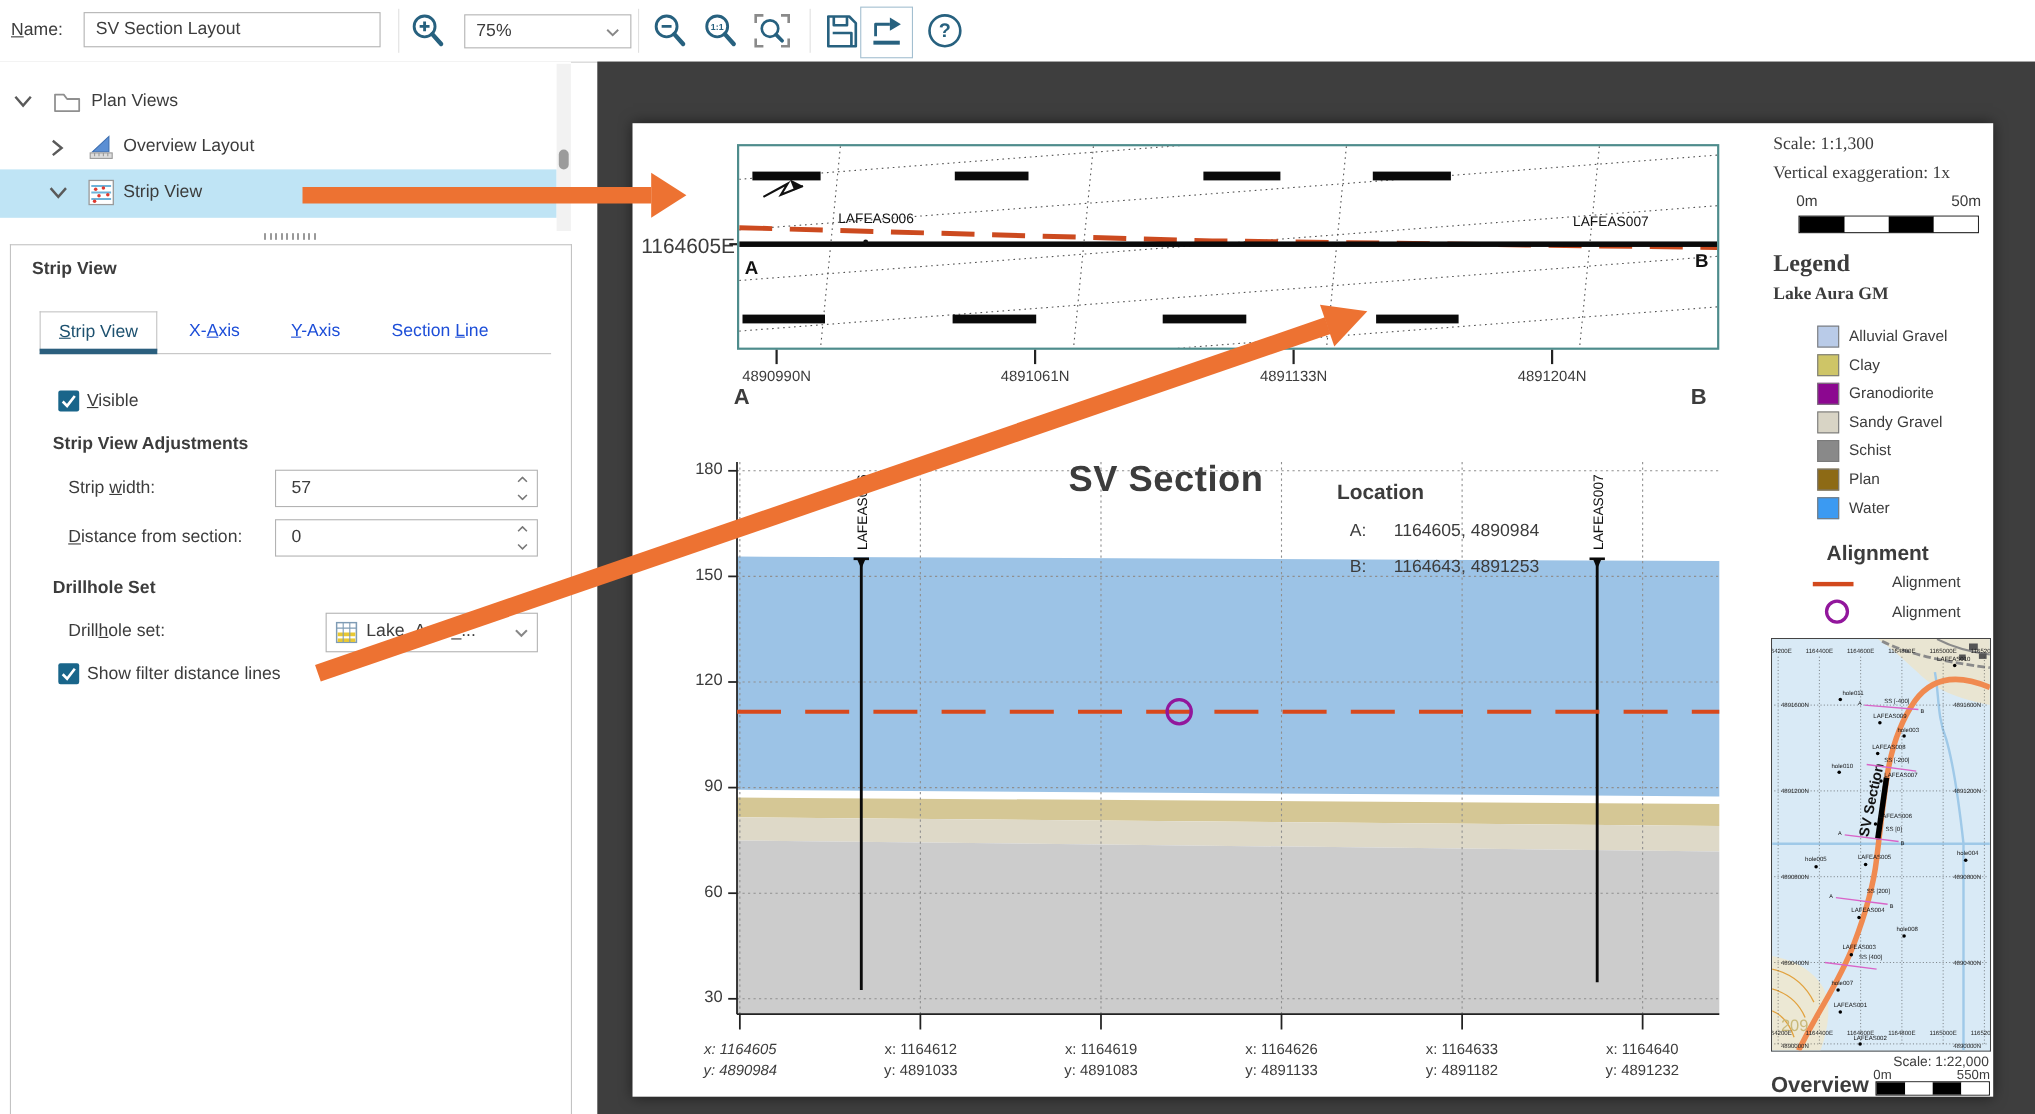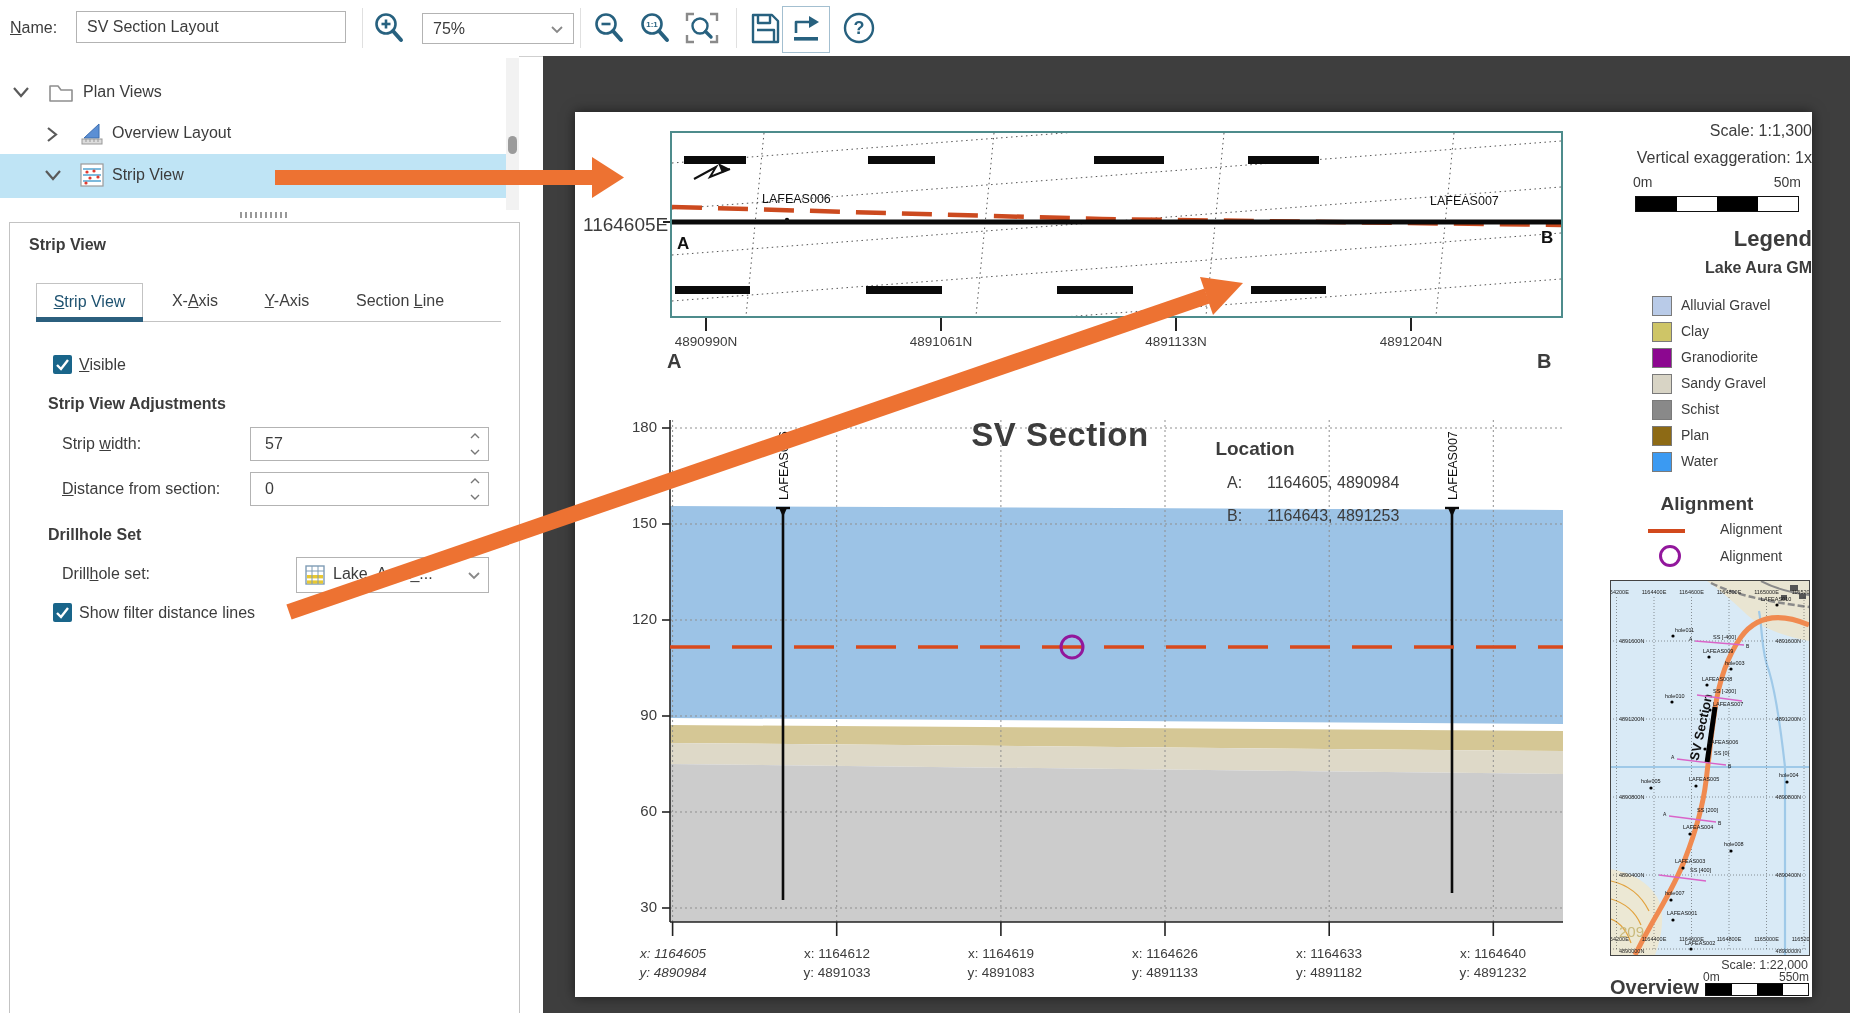--- a/index.html
+++ b/index.html
@@ -12,41 +12,41 @@
   .toolbar{left:0;top:0;width:1850px;height:56px;background:#fff;border-bottom:1px solid #cfcfcf;}
   .tb-label{top:0;height:56px;line-height:56px;font-size:16px;}
   .tb-input{display:flex;align-items:center;border:1px solid #b3b3b3;font-size:16px;padding:0 10px;background:#fff;}
   .tb-sep{top:8px;width:1px;height:40px;background:#e0e0e0;}
   .focusbox{border:1px solid #a3bfd0;}
   
   .tree-row-label{font-size:16px;}
   .hl{background:#bfe4f5;}
   .panel{left:9px;top:222px;width:509px;height:791px;border:1px solid #c3c3c3;border-bottom:none;background:#fff;}
   .ptitle{font-weight:bold;font-size:16px;}
-  .tab{font-size:16px;color:#404040;text-align:center;}
+  .tab{font-size:16px;color:#1d4ed8;text-align:center;}
   .tab-active{color:#1d516f;}
   .heading{font-weight:bold;font-size:16px;}
   .flabel{font-size:16px;}
   .spin{border:1px solid #b3b3b3;background:#fff;}
   .spinval{font-size:16px;line-height:32px;padding-left:14px;}
   .cb{width:19px;height:19px;background:#19658a;border-radius:2px;}
   
   .canvas{left:543px;top:56px;width:1307px;height:957px;background:#3e3e3e;}
   .page{left:32px;top:56px;width:1237px;height:885px;background:#fff;box-shadow:0 0 12px rgba(0,0,0,.55);}
   .stripbox{left:95px;top:19px;width:893px;height:187px;border:2px solid #4e8c8c;box-sizing:border-box;}
   .small{font-size:19px;}
   .ntick{font-size:13.5px;text-align:center;width:120px;}
   .endlbl{font-size:20px;font-weight:bold;}
   .sec-title{font-size:33px;font-weight:bold;letter-spacing:.5px;}
   .loc-h{font-size:19px;font-weight:bold;}
   .loc-t{font-size:16px;}
   .yt{width:48px;text-align:right;font-size:15px;}
   .xt{width:130px;text-align:center;font-size:13.5px;line-height:19px;}
   
-  .sb-c{width:200px;text-align:right;}
+  .sb-c{width:200px;text-align:left;font-family:Liberation Serif, serif;}
   .f16{font-size:16px;}
   .f14{font-size:14px;}
   .leg-title{font-size:22px;font-weight:bold;}
   .gm-title{font-size:16px;font-weight:bold;}
   .sw{width:20px;height:20px;border:1px solid #7a7a7a;box-sizing:border-box;}
   .li-l{font-size:14px;}
   .al-title{font-size:19px;font-weight:bold;}
   .alc{width:22px;height:22px;border:3px solid #92179c;border-radius:50%;box-sizing:border-box;}
   .ovmap{left:1035px;top:468px;width:198px;height:374px;border:1px solid #444;box-sizing:content-box;background:#d9eaf6;}
   .ov-lbl{font-size:20px;font-weight:bold;}

